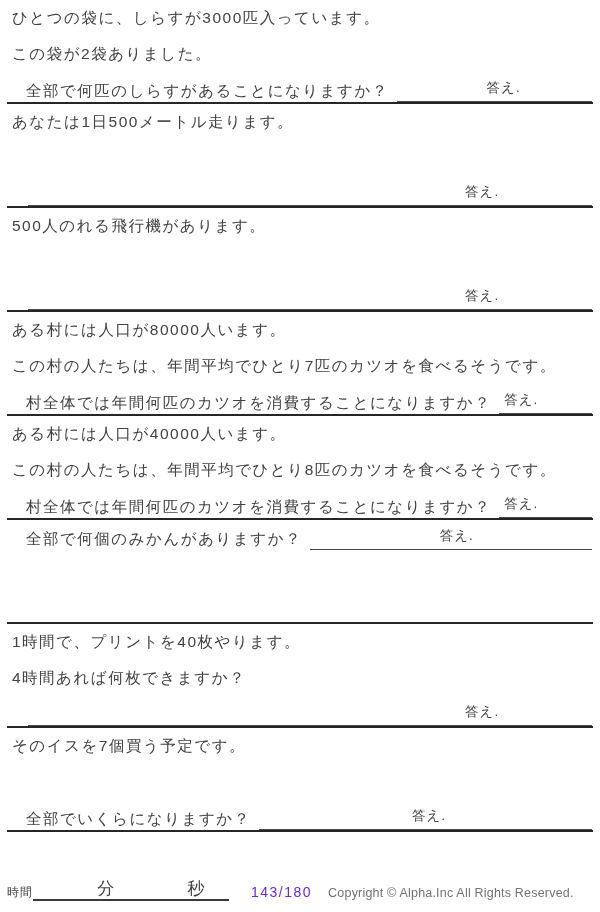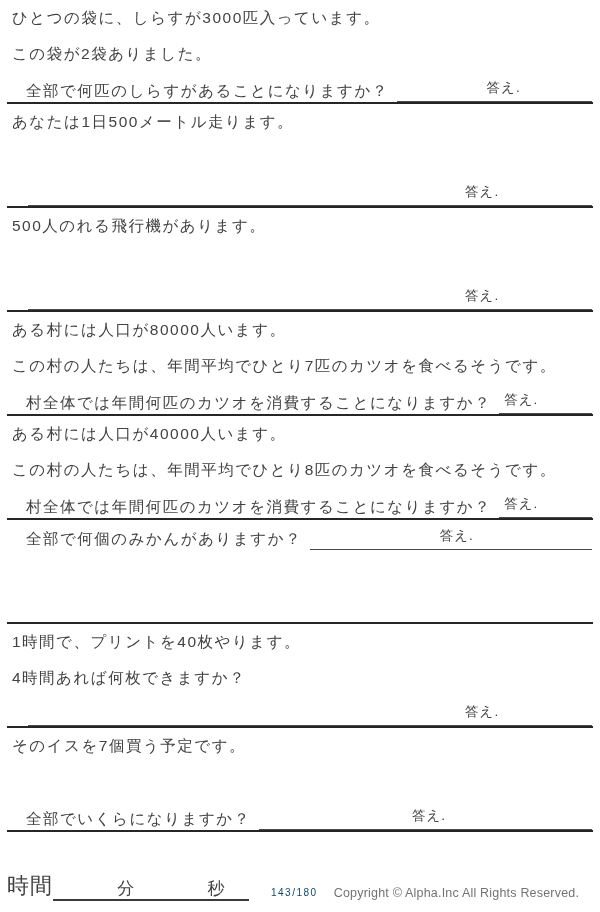--- a/index.html
+++ b/index.html
@@ -48,36 +48,36 @@
   .ans-solo .answer-label { margin-left: 77.5%; }
   .ans-tail .answer-label { margin-left: 5px; }
 
   .footer {
     height: 78px;
     display: flex;
     align-items: flex-end;
     padding: 0 0 9px 0;
   }
   .time-row { display: flex; align-items: flex-end; width: 100%; }
-  .time-label { font-size: 22px; letter-spacing: 1px; white-space: nowrap; }
+  .time-label { font-size: 12px; letter-spacing: 1px; white-space: nowrap; }
   .time-blank {
     width: 196px;
     border-bottom: 2px solid #3a3a3a;
     display: flex;
     align-items: flex-end;
     height: 26px;
   }
   .unit { font-size: 17px; line-height: 20px; white-space: nowrap; }
   .sp1 { flex: 58; } .sp2 { flex: 66; } .sp3 { flex: 22; }
   .page-num {
     margin-left: 22px;
-    font-size: 10px;
+    font-size: 14px;
     letter-spacing: 1.5px;
     line-height: 17px;
-    color: #0c4a6e;
+    color: #6d28d9;
     white-space: nowrap;
   }
   .copyright {
     margin-left: 16px;
     font-size: 12.5px;
     letter-spacing: 0.2px;
     line-height: 16px;
     color: #737373;
     white-space: nowrap;
   }

